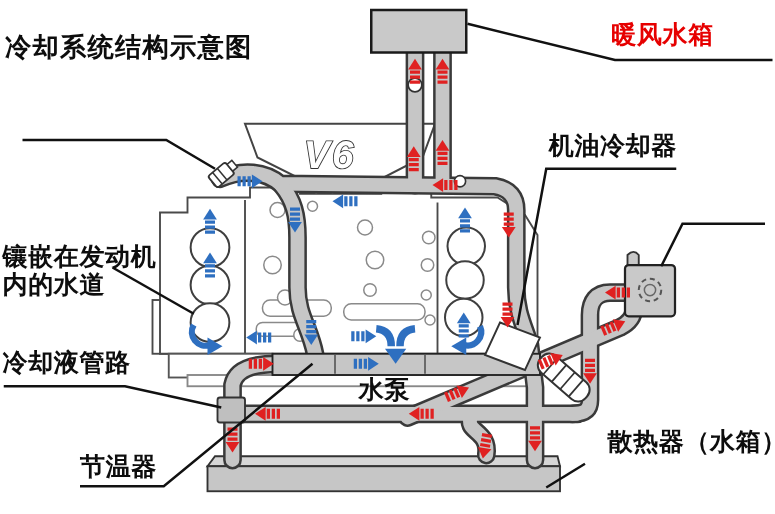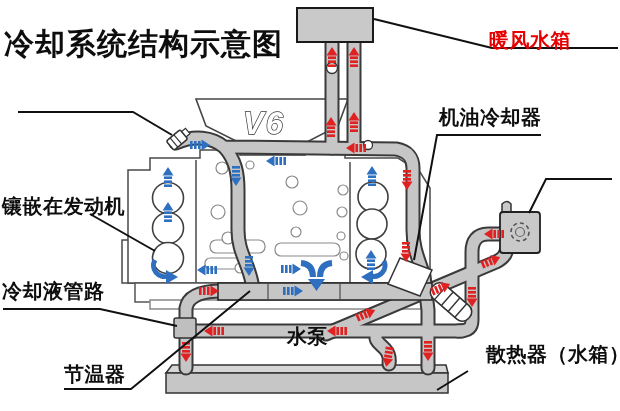--- a/index.html
+++ b/index.html
@@ -1,23 +1,23 @@
 <!DOCTYPE html>
 <html style="--hot: #e02121; --cold: #2e6fc0; --pipe: #c6c6c6; --pipe_edge: #3a3a3a; --box_fill: #c9c9c9; --ink: #0d0d0d; --heater_label: #e60000;"><head>
 <meta charset="utf-8">
 <style>
   html,body{margin:0;padding:0;background:#fff;}
   #stage{position:relative;width:620px;height:411px;background:#fff;overflow:hidden;
          font-family:"Liberation Sans","DejaVu Sans",sans-serif;}
   #art{position:absolute;left:0;top:0;}
   .lbl{position:absolute;font-weight:bold;color:#0d0d0d;white-space:nowrap;line-height:1.08;
        letter-spacing:0.5px;}
-  .lbl.title{font-size:30px;letter-spacing:1px;}
+  .lbl.title{font-size:21px;letter-spacing:1px;}
   .lbl.big{font-size:20px;}
-  .lbl.red{color:var(--heater_label,#e60000);margin-top:12px;}
+  .lbl.red{color:var(--heater_label,#e60000);}
 </style>
 </head>
 <body>
 
 <div id="stage">
 
   <svg id="art" width="620" height="411" viewBox="0 0 620 411">
 
     <defs>
       <g id="arr">
@@ -193,20 +193,21 @@
       <polyline points="374,19 492,48 618,48"></polyline>
       <polyline points="541,135 437,135 414,260"></polyline>
       <polyline points="612,179 546,179 529,213"></polyline>
       <line x1="468" y1="371" x2="437" y2="390"></line>
     </g>
   </svg>
 
   <div class="lbl title" style="left:4px;top:28px;">冷却系统结构示意图</div>
   <div style="position:absolute;left:2px;top:168px;margin-top:28px;">
     <div class="lbl big" style="position:static;">镶嵌在发动机</div>
+    <div class="lbl big" style="position:static;">内的水道</div>
   </div>
   <div class="lbl big" style="left:2px;top:281px;">冷却液管路</div>
   <div class="lbl big" style="left:64px;top:364px;">节温器</div>
-  <div class="lbl big" style="left:287px;top:302px;margin-top:24px;">水泵</div>
+  <div class="lbl big" style="left:287px;top:302px;">水泵</div>
   <div class="lbl big red" style="left:489px;top:18px;">暖风水箱</div>
   <div class="lbl big" style="left:439px;top:107px;">机油冷却器</div>
   <div class="lbl big" style="left:486px;top:344px;">散热器（水箱）</div>
 </div>
 
 </body></html>

